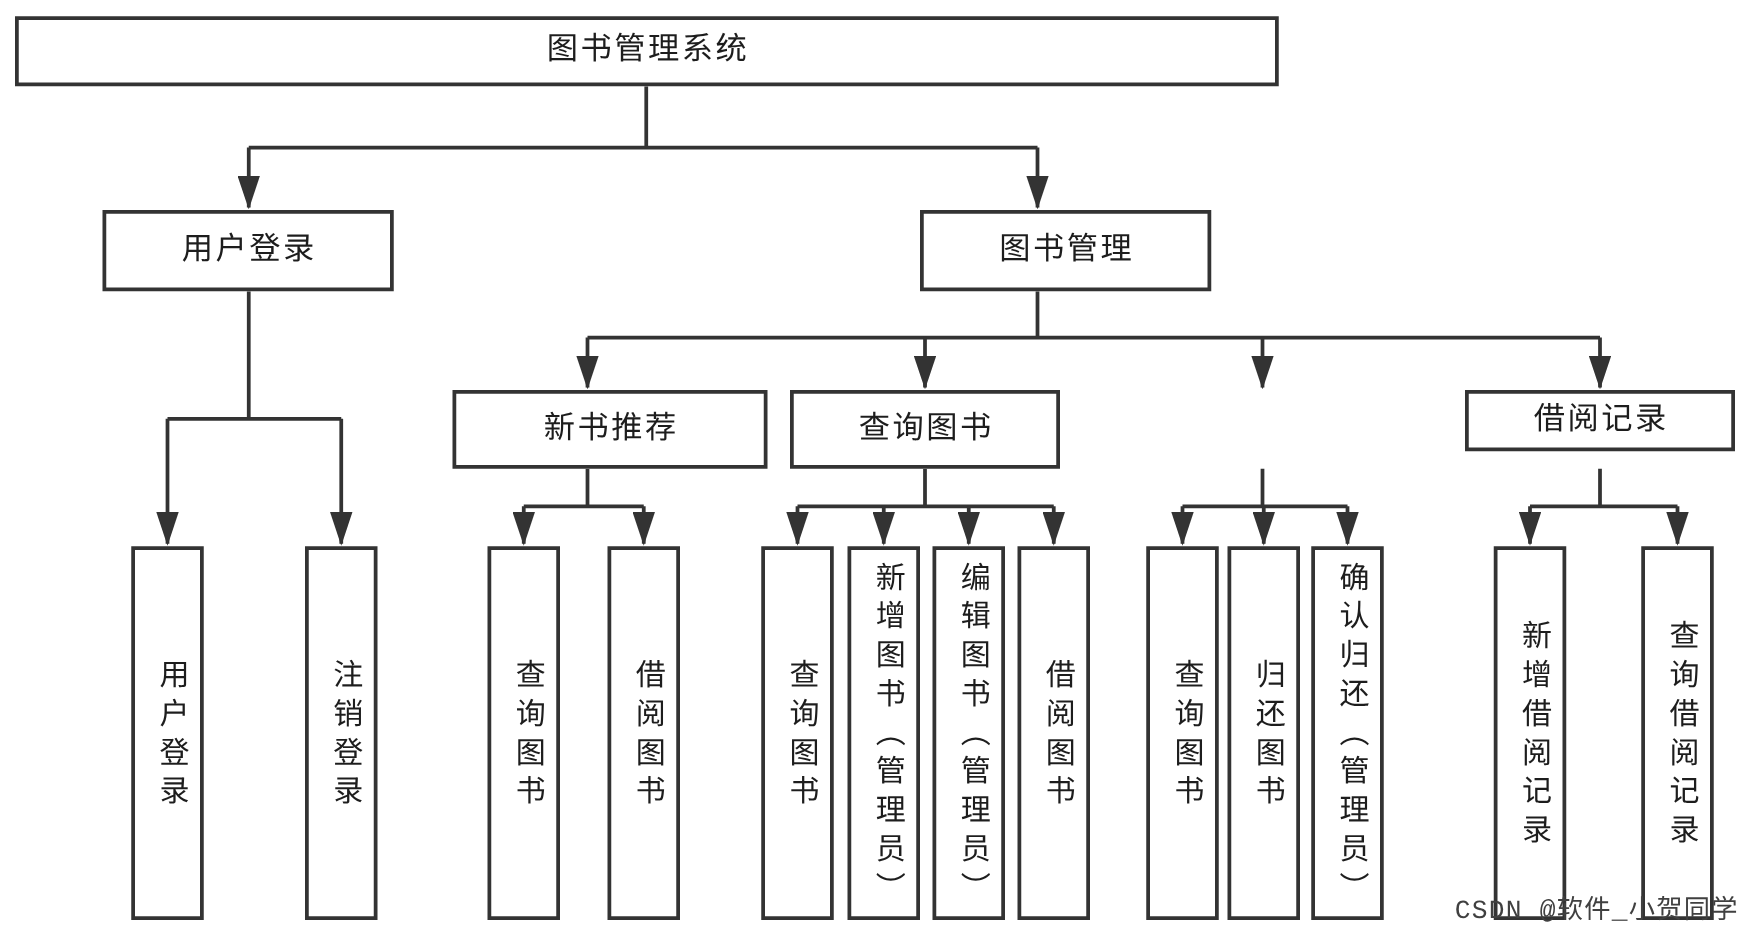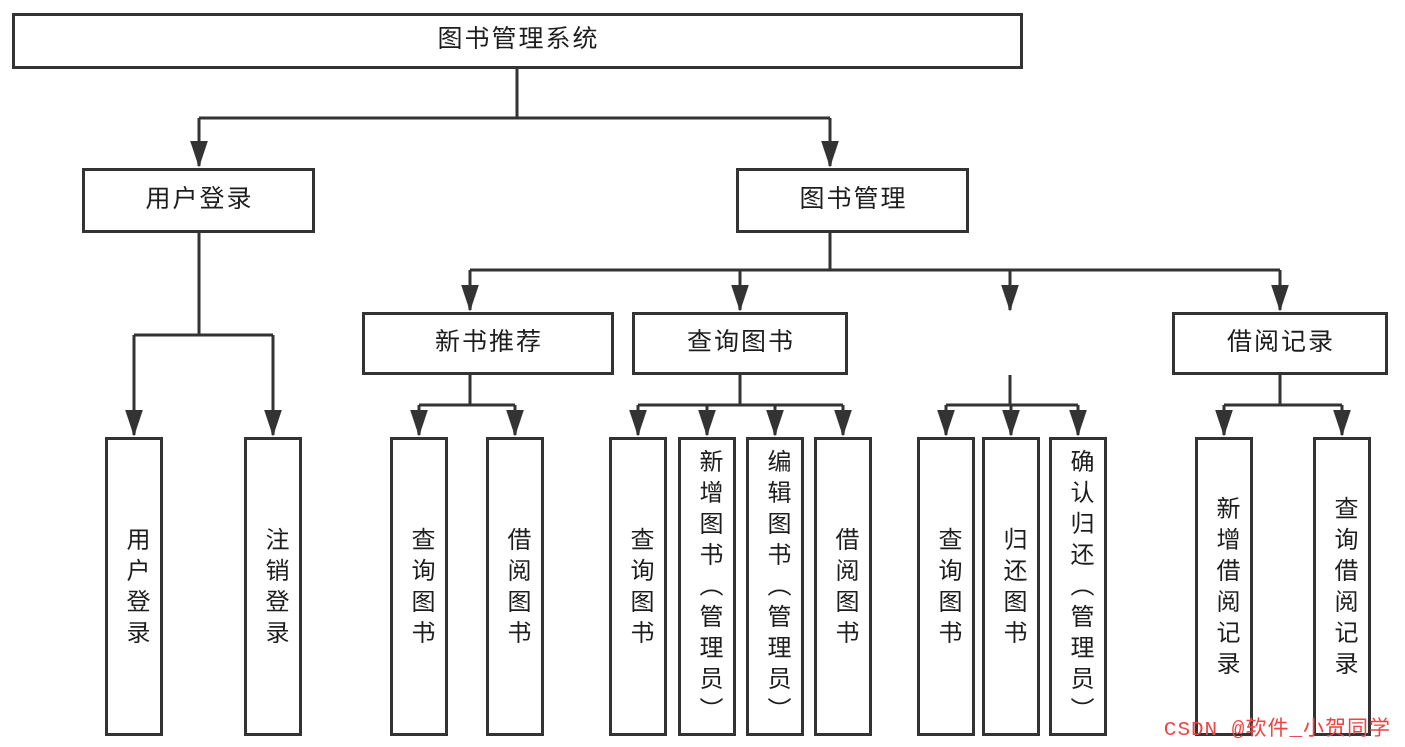--- a/index.html
+++ b/index.html
@@ -22,21 +22,21 @@
   .h{font-size:25px;letter-spacing:2px;text-indent:2px;line-height:1.2;}
   .v{
     writing-mode:vertical-rl;
     text-orientation:mixed;
     font-size:24px;letter-spacing:7px;line-height:1;
     padding-top:4px;
   }
   .watermark{
     position:absolute;right:14px;bottom:6px;
     font-size:21px;letter-spacing:1px;
-    color:#ef4444;
+    color:#404040;
     white-space:nowrap;
   }
 </style>
 </head>
 <body>
 
 <div class="canvas">
 
   <svg class="wires" width="1405" height="747" viewBox="0 0 1405 747" aria-hidden="true">
     <defs>
@@ -79,21 +79,21 @@
     <line class="wire" x1="1342" y1="405" x2="1342" y2="435" marker-end="url(#arr)"></line>
   </svg>
 
   <div class="node h" style="left:12px;top:13px;width:1011px;height:56px">图书管理系统</div>
 
   <div class="node h" style="left:82px;top:168px;width:233px;height:65px">用户登录</div>
   <div class="node h" style="left:736px;top:168px;width:233px;height:65px">图书管理</div>
 
   <div class="node h" style="left:362px;top:312px;width:252px;height:63px">新书推荐</div>
   <div class="node h" style="left:632px;top:312px;width:216px;height:63px">查询图书</div>
-  <div class="node h" style="left:1172px;top:312px;width:216px;height:63px">借阅记录</div>
+  <div class="node h" style="left:1172px;top:312px;width:216px;height:49px">借阅记录</div>
 
   <div class="node v" style="left:105px;top:437px;width:58px;height:299px">用户登录</div>
   <div class="node v" style="left:244px;top:437px;width:58px;height:299px">注销登录</div>
 
   <div class="node v" style="left:390px;top:437px;width:58px;height:299px">查询图书</div>
   <div class="node v" style="left:486px;top:437px;width:58px;height:299px">借阅图书</div>
 
   <div class="node v" style="left:609px;top:437px;width:58px;height:299px">查询图书</div>
   <div class="node v" style="left:678px;top:437px;width:58px;height:299px">新增图书（管理员）</div>
   <div class="node v" style="left:746px;top:437px;width:58px;height:299px">编辑图书（管理员）</div>

